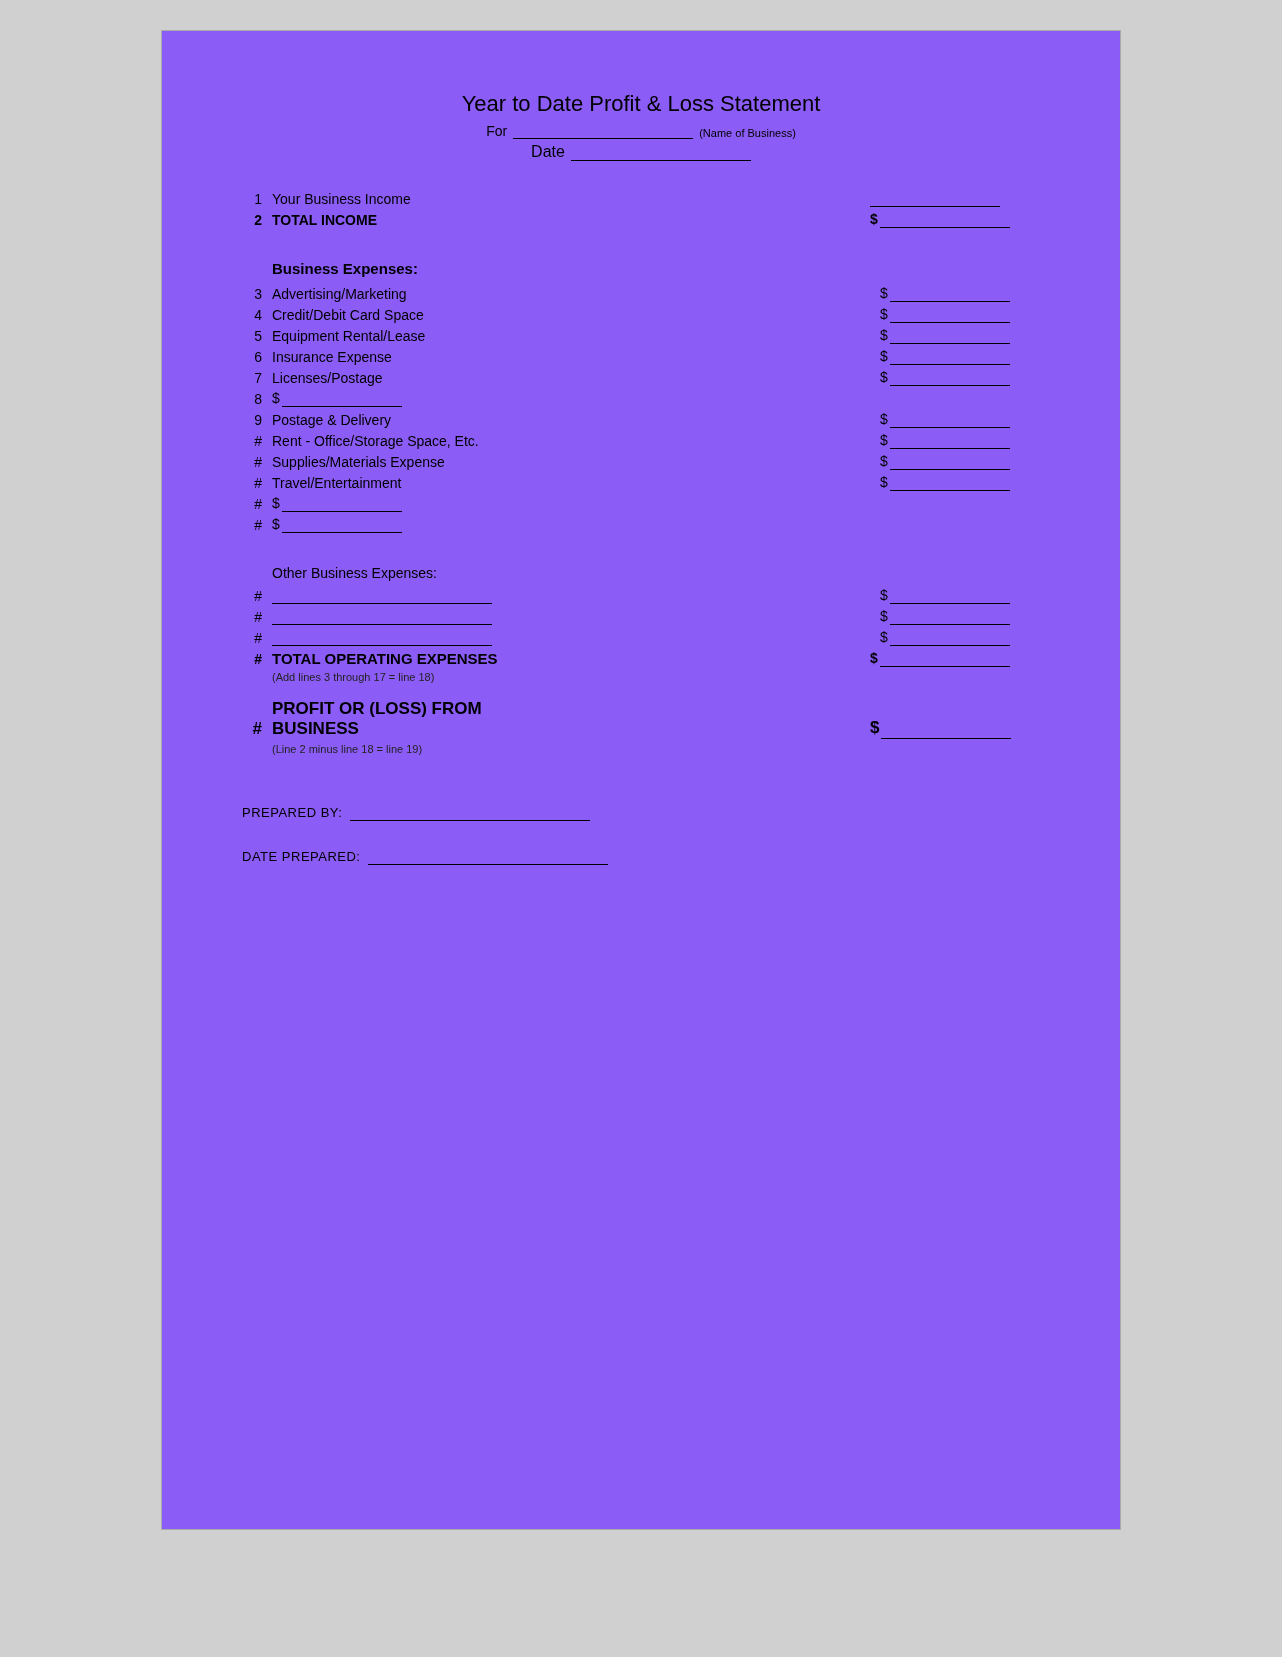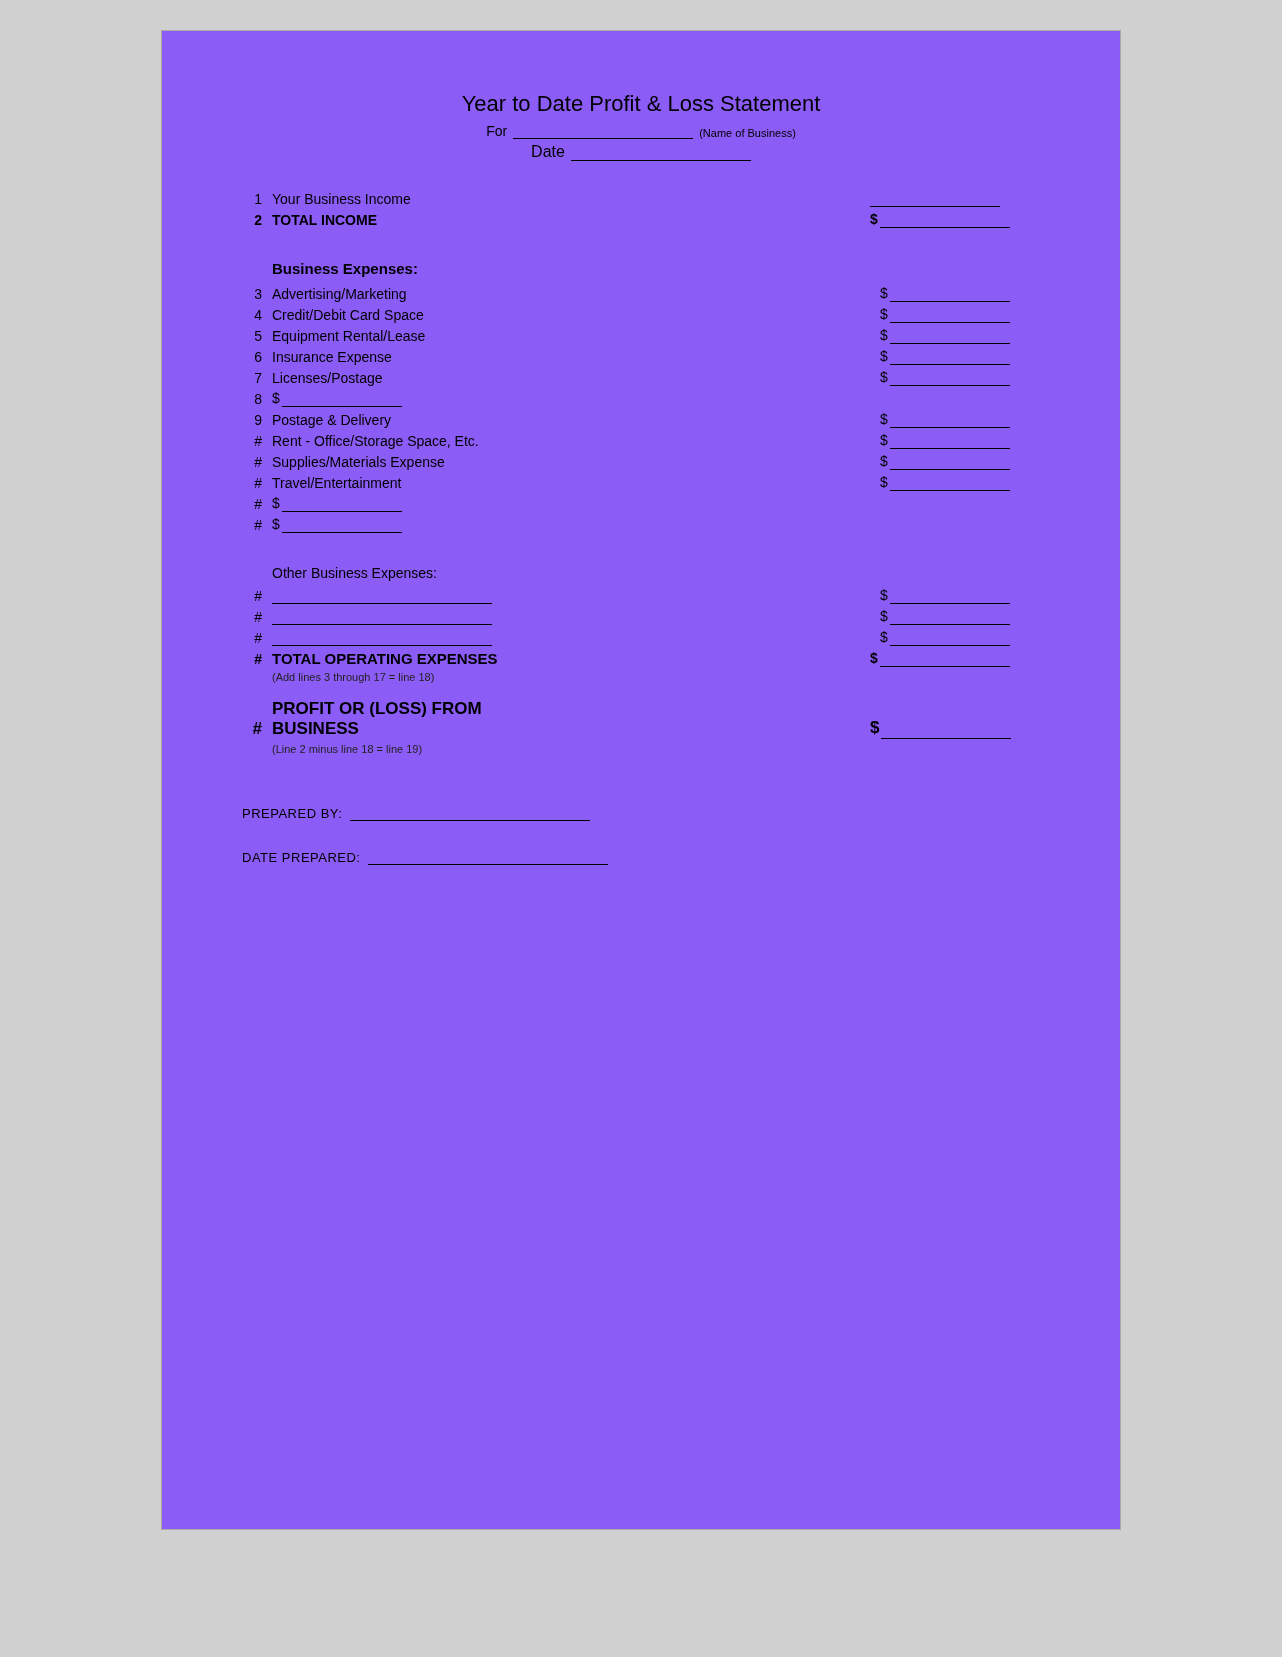--- a/index.html
+++ b/index.html
@@ -144,21 +144,21 @@
       align-items: flex-end;
       font-size: 17px;
       font-weight: bold;
       margin-bottom: 4px;
     }
     .prepared-section {
       margin-top: 50px;
     }
     .prepared-row {
       display: flex;
-      align-items: center;
+      align-items: flex-start;
       margin-bottom: 28px;
       font-size: 13px;
       letter-spacing: 0.5px;
     }
     .prepared-label {
       font-size: 13px;
       margin-right: 8px;
       letter-spacing: 0.5px;
     }
     .prepared-underline {

